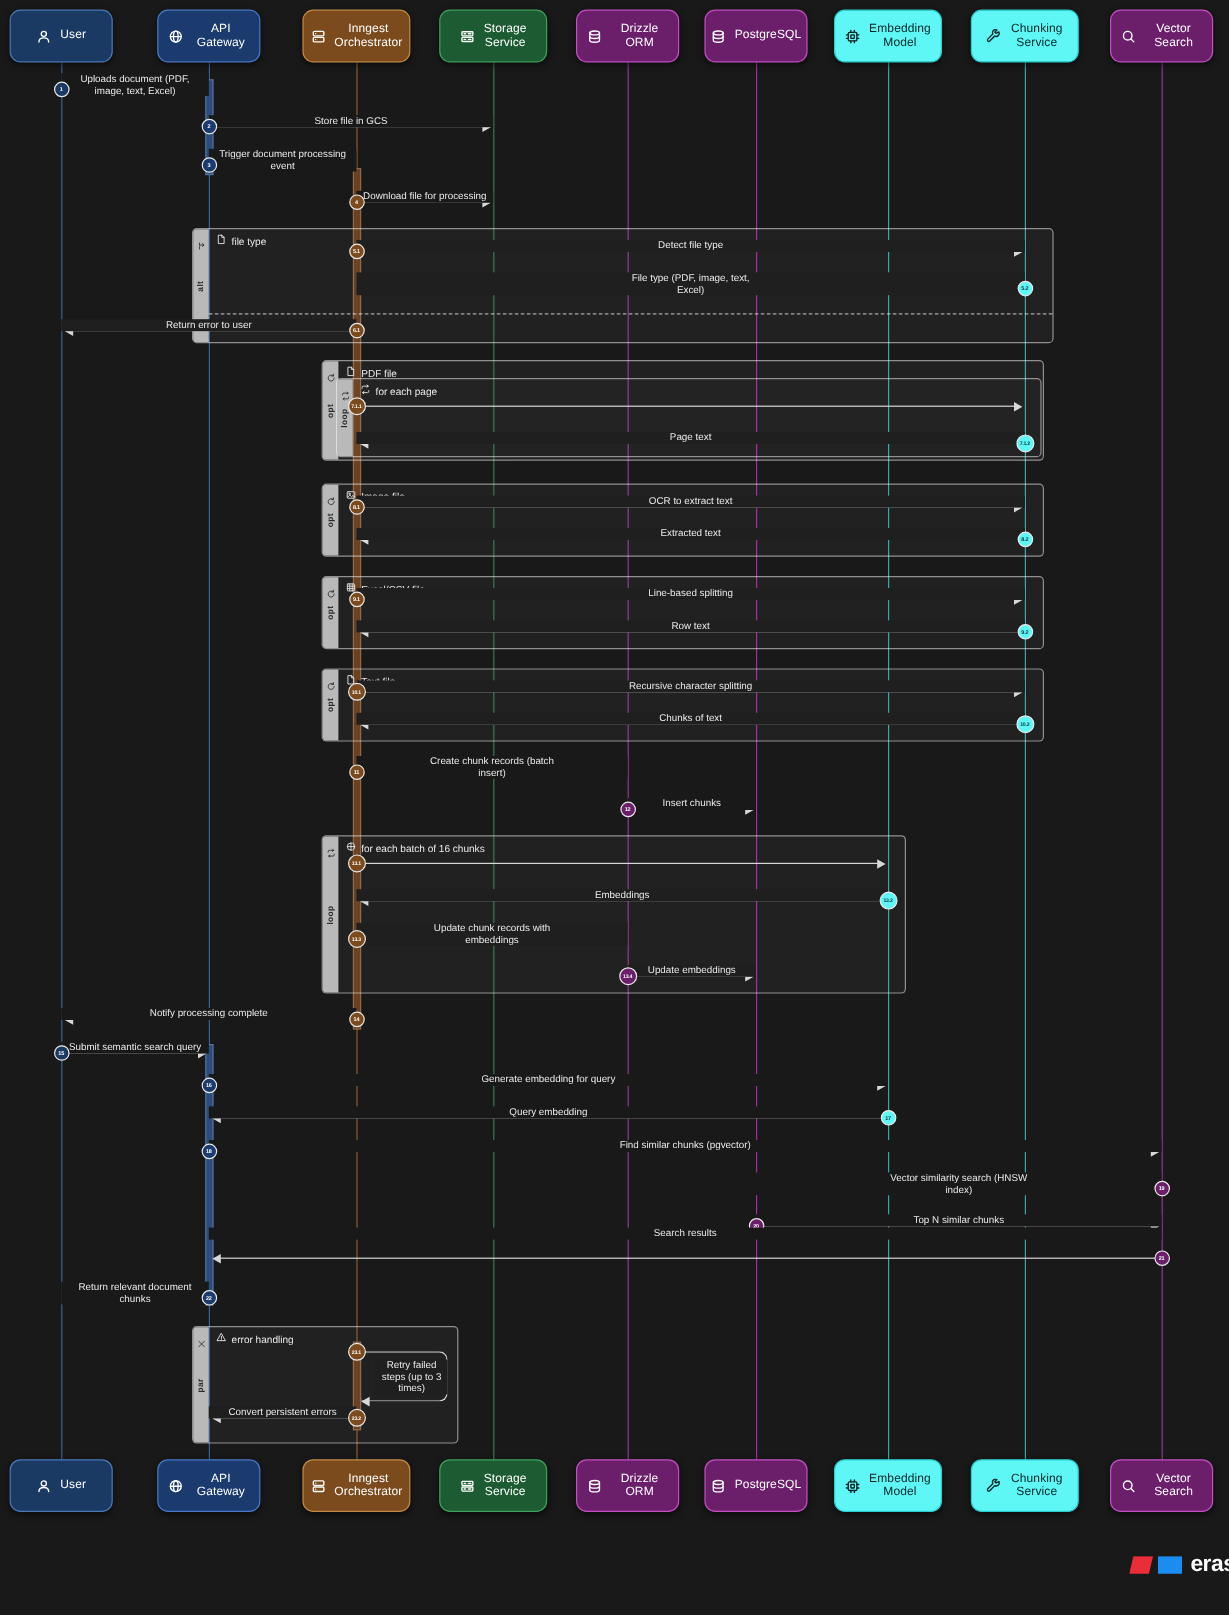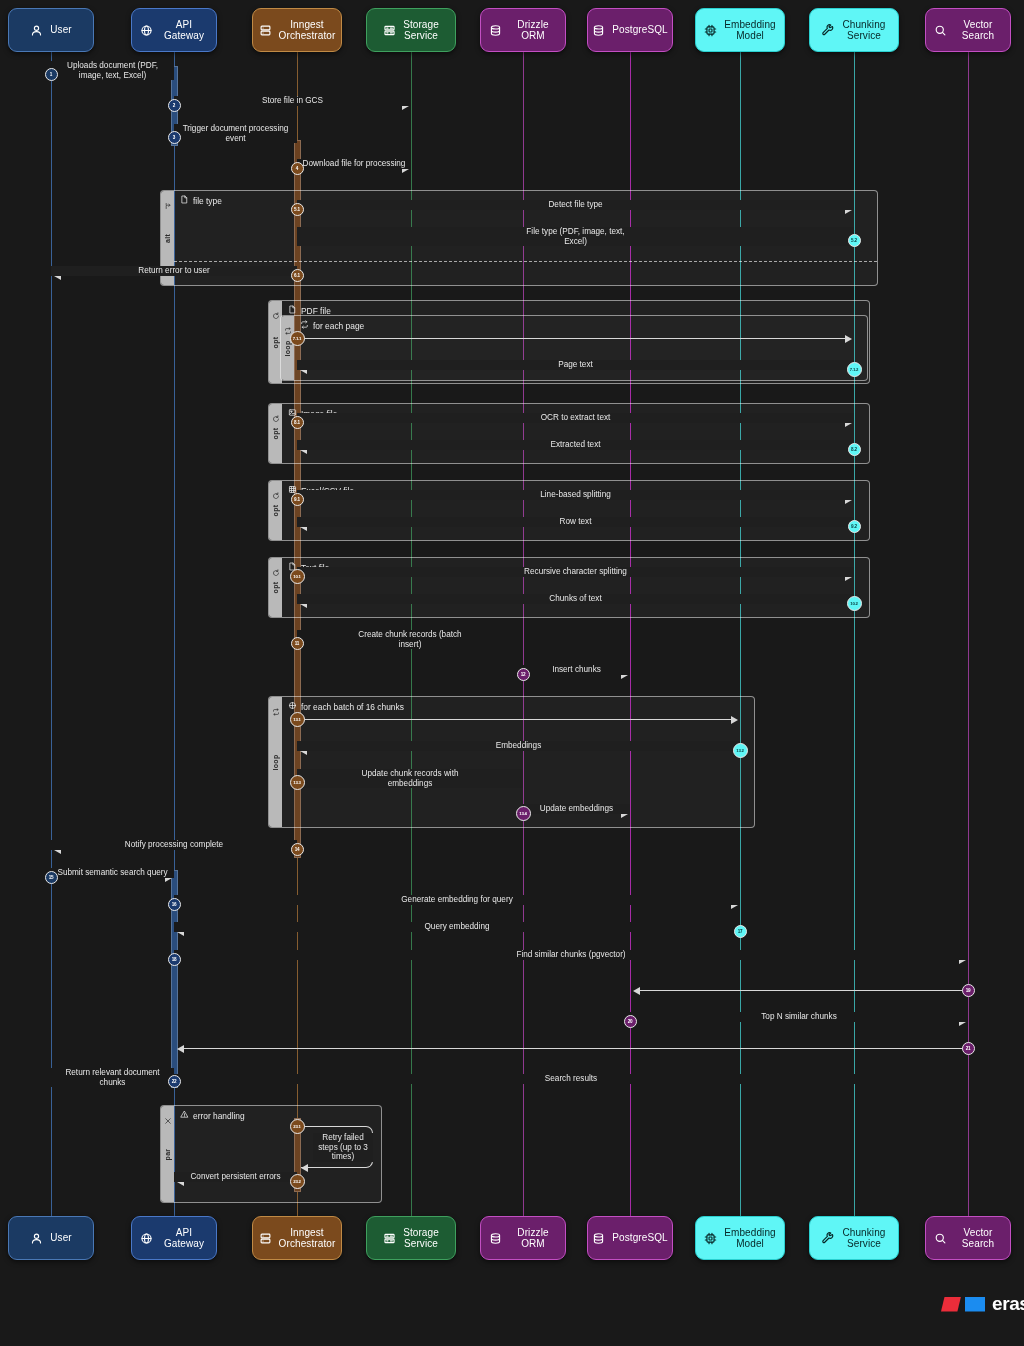--- a/index.html
+++ b/index.html
@@ -376,28 +376,30 @@
     <div class="msg" style="left:179px;top:931px;width:556px;"></div>
     <div class="arrowhead left" style="left:177px;top:927.5px;"></div>
     <div class="mlabel" style="left:174px;width:566px;top:922px;">Query embedding</div>
     <div class="num sz1" style="left:733.5px;top:924.5px;background:#5ff6f6;color:#05393c;">17</div>
     <div class="msg" style="left:179px;top:959px;width:784px;"></div>
     <div class="arrowhead right" style="left:959px;top:955.5px;"></div>
     <div class="mlabel" style="left:174px;width:794px;top:950px;">Find similar chunks (pgvector)</div>
     <div class="num sz1" style="left:167.5px;top:952.5px;background:#1b3a6e;">18</div>
     <div class="msg" style="left:635px;top:990px;width:328px;"></div>
     <div class="arrowhead left" style="left:633px;top:986.5px;"></div>
+    <div class="mlabel" style="left:630px;width:338px;top:977px;">Vector similarity search (HNSW
+index)</div>
     <div class="num sz1" style="left:961.5px;top:983.5px;background:#6b1f6b;">19</div>
     <div class="msg" style="left:635px;top:1021px;width:328px;"></div>
     <div class="arrowhead right" style="left:959px;top:1017.5px;"></div>
     <div class="mlabel" style="left:630px;width:338px;top:1012px;">Top N similar chunks</div>
     <div class="num sz1" style="left:623.5px;top:1014.5px;background:#6b1f6b;">20</div>
     <div class="msg" style="left:179px;top:1048px;width:784px;"></div>
     <div class="arrowhead left" style="left:177px;top:1044.5px;"></div>
-    <div class="mlabel" style="left:174px;width:794px;top:1074px;">Search results</div>
+    <div class="mlabel" style="left:174px;width:794px;top:1023px;">Search results</div>
     <div class="num sz1" style="left:961.5px;top:1041.5px;background:#6b1f6b;">21</div>
     <div class="msg" style="left:56px;top:1081px;width:113px;"></div>
     <div class="arrowhead left" style="left:54px;top:1077.5px;"></div>
     <div class="mlabel" style="left:51px;width:123px;top:1068px;">Return relevant document
 chunks</div>
     <div class="num sz1" style="left:167.5px;top:1074.5px;background:#1b3a6e;">22</div>
     <div class="msg" style="left:179px;top:1181px;width:113px;"></div>
     <div class="arrowhead left" style="left:177px;top:1177.5px;"></div>
     <div class="mlabel onblock" style="left:174px;width:123px;top:1172px;">Convert persistent errors</div>
     <div class="num sz2" style="left:289.5px;top:1173.5px;background:#7b4a1d;">23.2</div>

